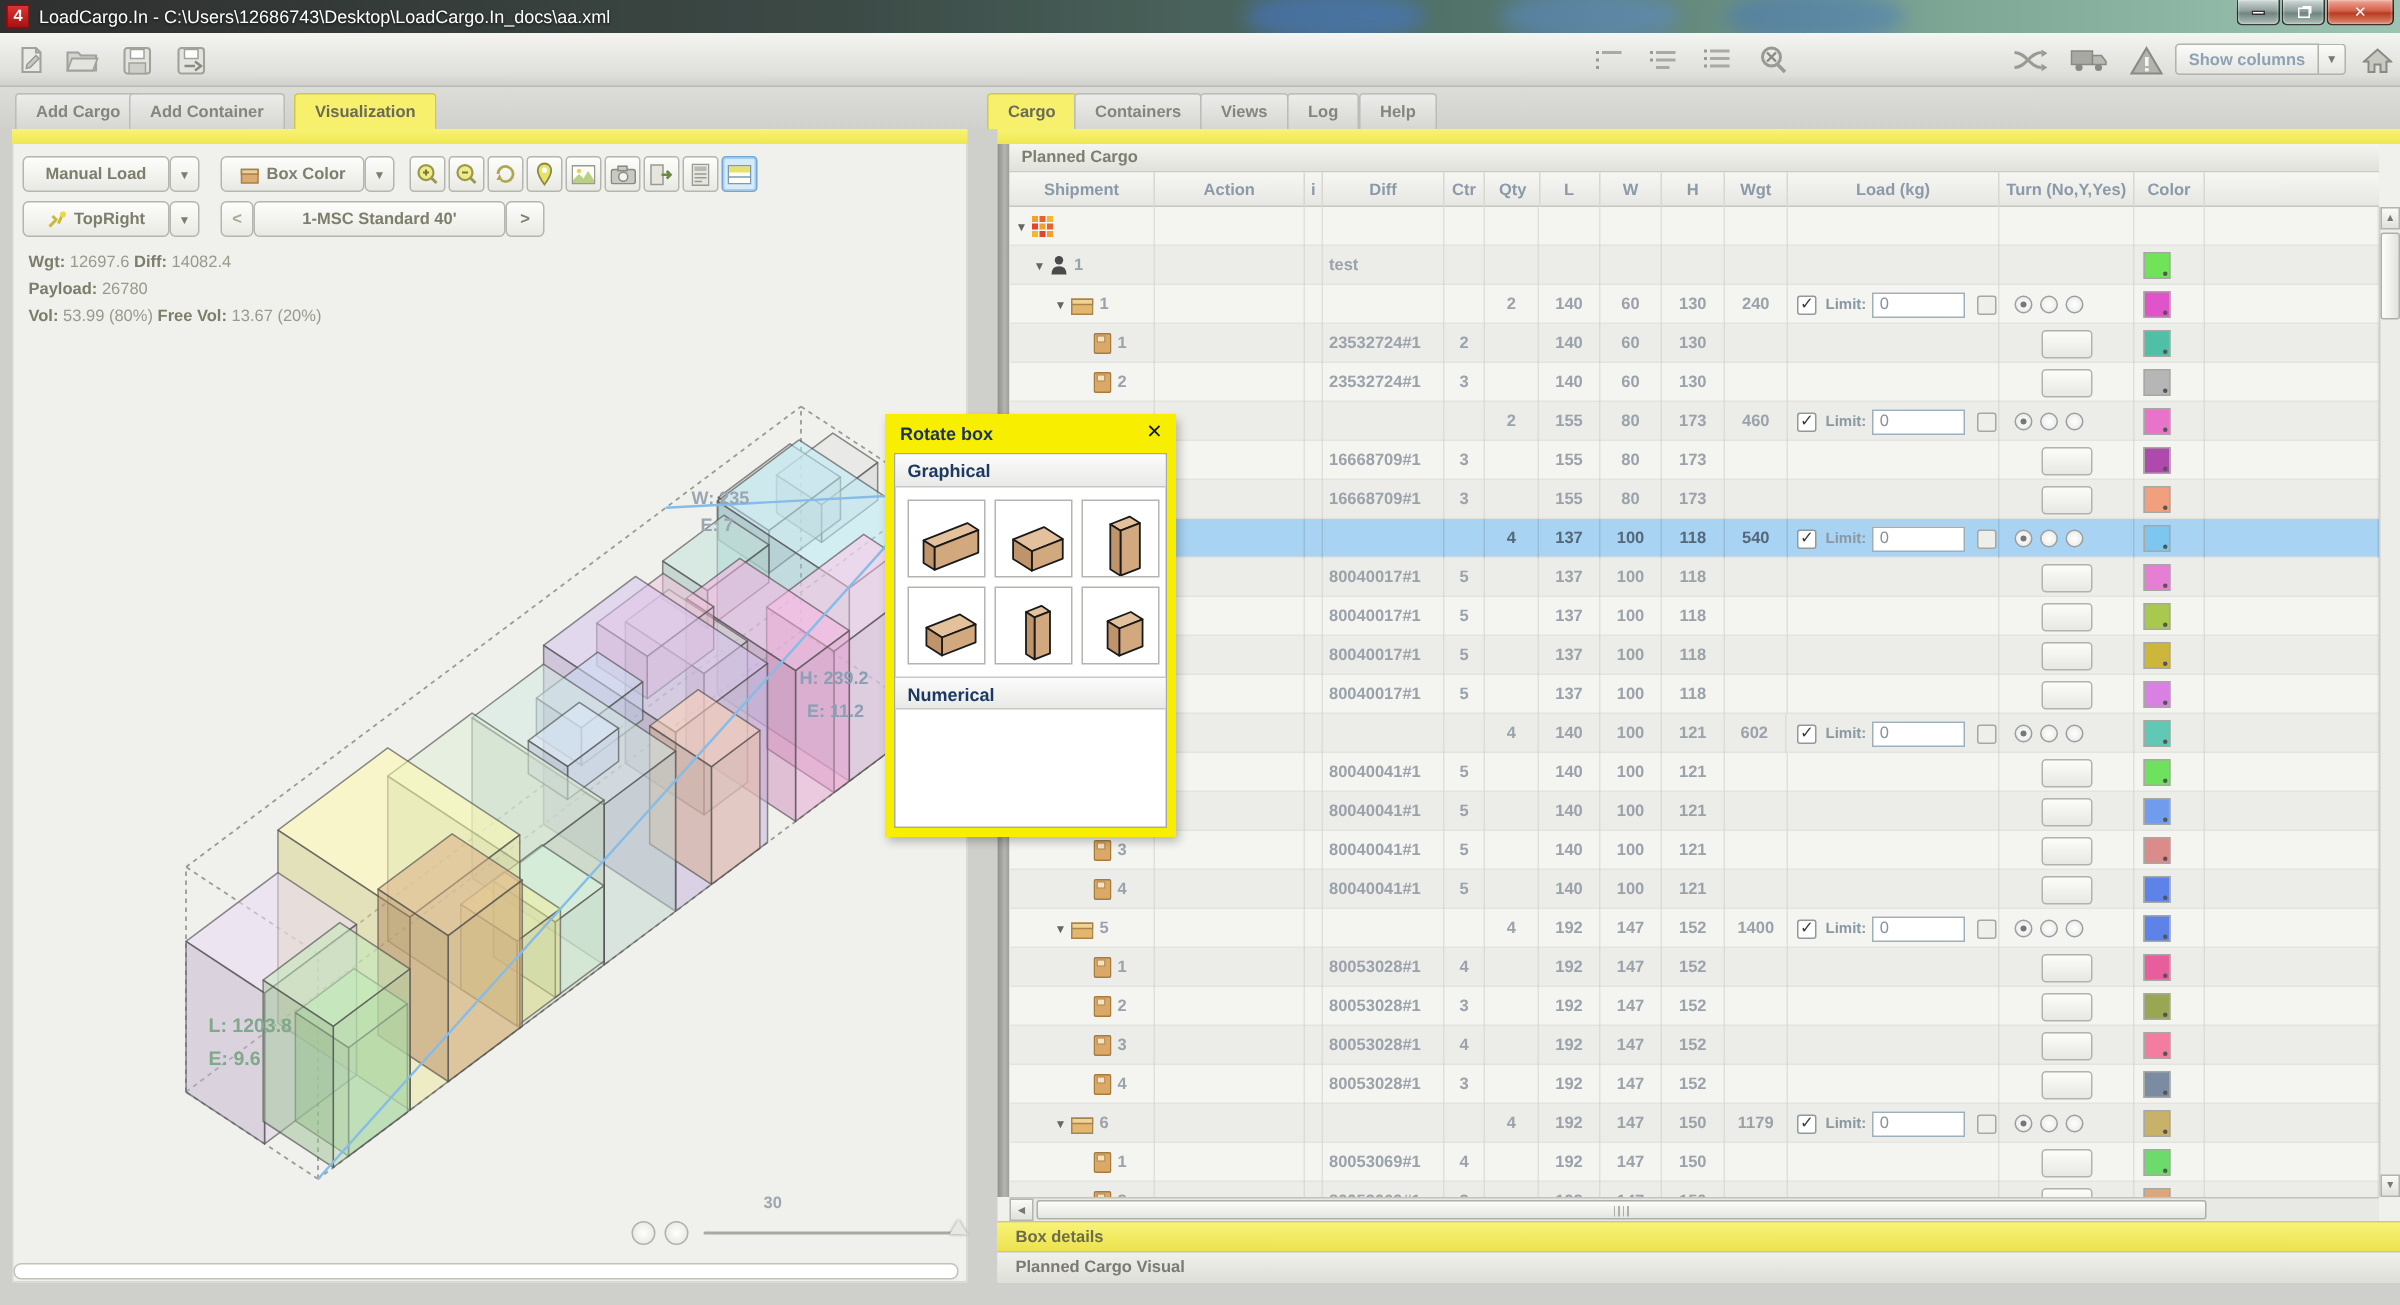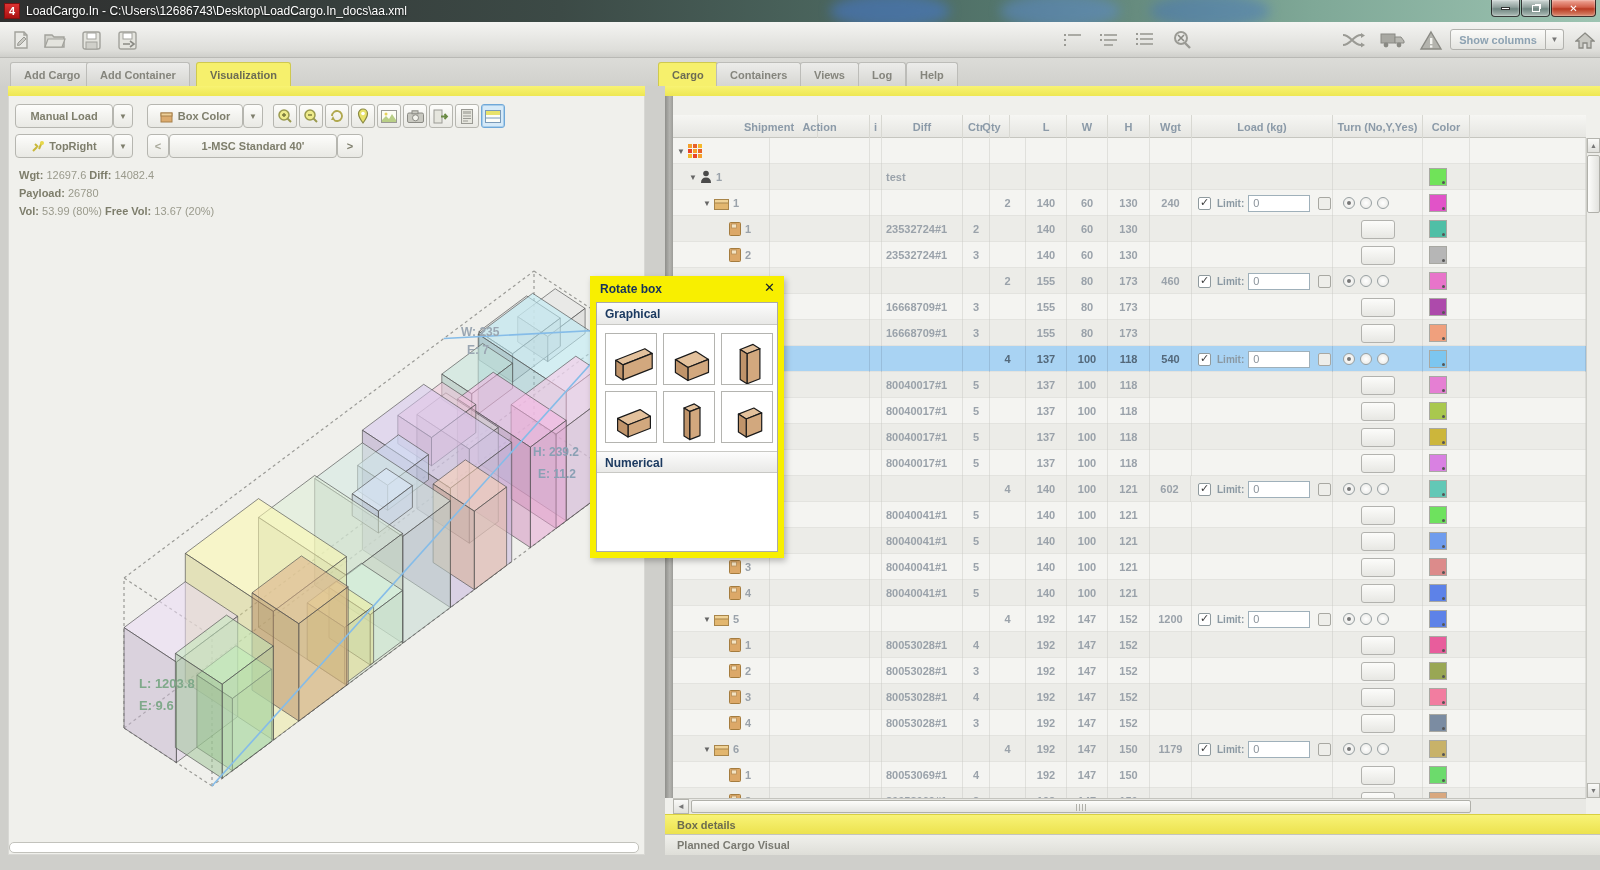--- a/index.html
+++ b/index.html
@@ -442,32 +442,40 @@
         <line x1="434.8" y1="130.53999999999996" x2="613" y2="120.99999999999994" stroke="#85bce8" stroke-width="1.6"></line>
         <line x1="613" y1="120.99999999999994" x2="619" y2="206.99999999999994" stroke="#85bce8" stroke-width="1.6"></line>
         <text x="452" y="128" fill="#9aa6b2" font-size="12" font-weight="bold">W: 235</text>
         <text x="458" y="146" fill="#9aa6b2" font-size="12" font-weight="bold">E: 7</text>
         <text x="524" y="248" fill="#8aa0b4" font-size="12" font-weight="bold">H: 239.2</text>
         <text x="529" y="270" fill="#8aa0b4" font-size="12" font-weight="bold">E: 11.2</text>
         <text x="130" y="480" fill="#7fa98a" font-size="13" font-weight="bold">L: 1203.8</text>
         <text x="130" y="502" fill="#7fa98a" font-size="13" font-weight="bold">E: 9.6</text>
       </svg>
 
+    <div class="slider-row">
+      <div class="slider-lab">30</div>
+      <div class="dotbtn" style="left:412px"></div>
+      <div class="dotbtn" style="left:434px"></div>
+      <div class="slider-track"></div>
+      <div class="slider-handle"></div>
+    </div>
     <div class="left-input"></div>
   </div>
 
   <div class="right-panel">
     <div class="vstrip"></div>
+    <div class="pc-bar">Planned Cargo</div>
     <div class="thead" id="thead">
-        <div class="th" style="left: 0px; width: 97px; margin-left: 48px;">Shipment</div>
+        <div class="th" style="left: 0px; width: 97px;">Shipment</div>
         <div class="th" style="left: 97px; width: 100px;">Action</div>
         <div class="th" style="left: 197px; width: 12px;">i</div>
         <div class="th" style="left: 209px; width: 81px;">Diff</div>
         <div class="th" style="left: 290px; width: 27px;">Ctr</div>
-        <div class="th" style="left: 301px; width: 36px;">Qty</div>
+        <div class="th" style="left: 318px; width: 36px;">Qty</div>
         <div class="th" style="left: 353px; width: 41px;">L</div>
         <div class="th" style="left: 394px; width: 41px;">W</div>
         <div class="th" style="left: 435px; width: 42px;">H</div>
         <div class="th" style="left: 477px; width: 42px;">Wgt</div>
         <div class="th" style="left: 519px; width: 141px;">Load (kg)</div>
         <div class="th" style="left: 660px; width: 90px;">Turn (No,Y,Yes)</div>
         <div class="th" style="left: 750px; width: 47px;">Color</div>
       </div>
     <div id="rows">
         <div class="trow even">
@@ -1058,21 +1066,21 @@
             <span>5</span>
           </div>
           <div class="td" style="left: 97px; width: 100px;"></div>
           <div class="td" style="left: 197px; width: 12px;"></div>
           <div class="td" style="left: 209px; width: 81px; padding-left: 4px;"></div>
           <div class="td center" style="left: 290px; width: 27px;"></div>
           <div class="td center" style="left: 317px; width: 36px;">4</div>
           <div class="td center" style="left: 353px; width: 41px;">192</div>
           <div class="td center" style="left: 394px; width: 41px;">147</div>
           <div class="td center" style="left: 435px; width: 42px;">152</div>
-          <div class="td center" style="left: 477px; width: 42px;">1200</div>
+          <div class="td center" style="left: 477px; width: 42px;">1400</div>
           <div class="td" style="left: 519px; width: 141px;">
             <span class="cb checked" style="margin-left:6px"></span>
             <span class="limit-lab">Limit:</span>
             <input class="limit-input" value="0" style="">
             <span class="cb plain" style="margin-left:8px"></span>
           </div>
           <div class="td" style="left: 660px; width: 90px;">
             <span style="width:10px"></span>
             <span class="radio sel"></span>
             <span class="radio"></span>

